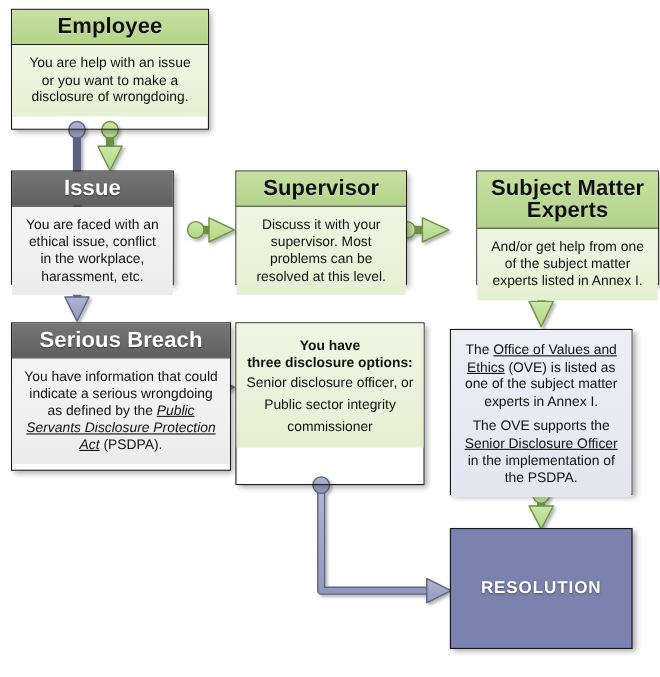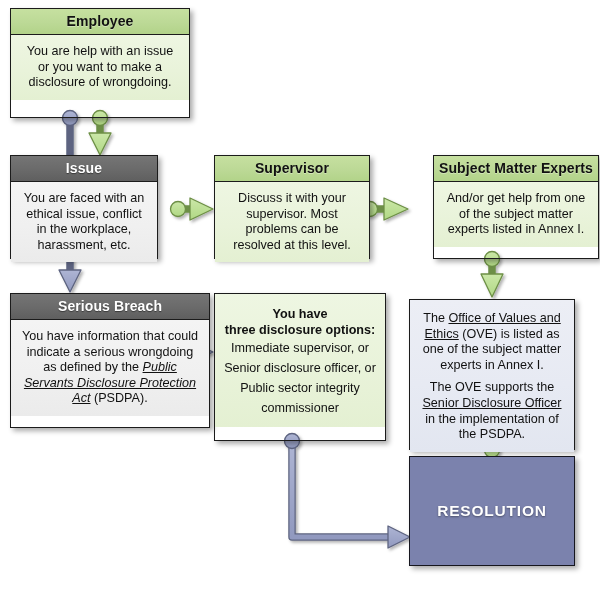--- a/index.html
+++ b/index.html
@@ -23,21 +23,21 @@
     box-sizing:border-box;
     border:1.5px solid #1b1b1b;
     z-index:2;
     box-shadow:3px 3px 5px rgba(0,0,0,0.33);
   }
   .node .hdr{
     box-sizing:border-box;
     width:100%;
     text-align:center;
     font-weight:bold;
-    font-size:14px;
+    font-size:20px;
     letter-spacing:0.1px;
     line-height:1;
     padding:5px 0 6px 0;
     border-bottom:1.5px solid #1b1b1b;
   }
   .hdr-green{
     background:linear-gradient(to bottom,#c6e0a0 0%,#bcd996 55%,#b2d389 100%);
     color:#111;
     text-shadow:0 1px 0 rgba(255,255,255,0.35);
   }
@@ -66,21 +66,21 @@
   #n-issue   { left:10px;  top:155px; width:148px; height:104px; }
   #n-breach  { left:10px;  top:293px; width:200px; height:135px; }
 
   #n-super   { left:214px; top:155px; width:156px; height:104px; }
   #n-options { left:214px; top:293px; width:172px; height:148px; }
 
   #n-sme     { left:433px; top:155px; width:166px; height:104px; }
   #n-ove     { left:409px; top:299px; width:166px; height:151px; }
 
   #n-res{
-    left:409px; top:456px; width:166px; height:110px;
+    left:409px; top:480px; width:166px; height:110px;
     background:#7b82ad;
     border:1.5px solid #16161e;
   }
   #n-res .reslabel{
     position:absolute;left:0;top:0;width:100%;height:100%;
     display:flex;align-items:center;justify-content:center;
     color:#ffffff;font-weight:bold;font-size:15.5px;letter-spacing:0.8px;
     text-shadow:0 1px 2px rgba(0,0,0,0.4);
   }
 
@@ -186,21 +186,20 @@
 
   <div class="node" id="n-sme">
     <div class="hdr hdr-green">Subject Matter Experts</div>
     <div class="body bg-green">And/or get help from one of the subject matter experts listed in Annex I.</div>
   </div>
 
   <div class="node" id="n-options">
     <div class="body bg-green" style="padding-top:13px;">
       <div class="opt-title">You have</div>
       <div class="opt-title">three disclosure options:</div>
-      <div class="opt-line">Immediate supervisor, or</div>
       <div class="opt-line">Senior disclosure officer, or</div>
       <div class="opt-line">Public sector integrity commissioner</div>
     </div>
   </div>
 
   <div class="node" id="n-ove">
     <div class="body bg-blue" style="padding-top:11px;">
       <div><span>The </span><span class="lnk">Office of Values and Ethics</span><span> (OVE) is listed as one of the subject matter experts in Annex I.</span></div>
       <span class="gap"></span>
       <div><span>The OVE supports the </span><span class="lnk">Senior Disclosure Officer</span><span> in the implementation of the PSDPA.</span></div>

